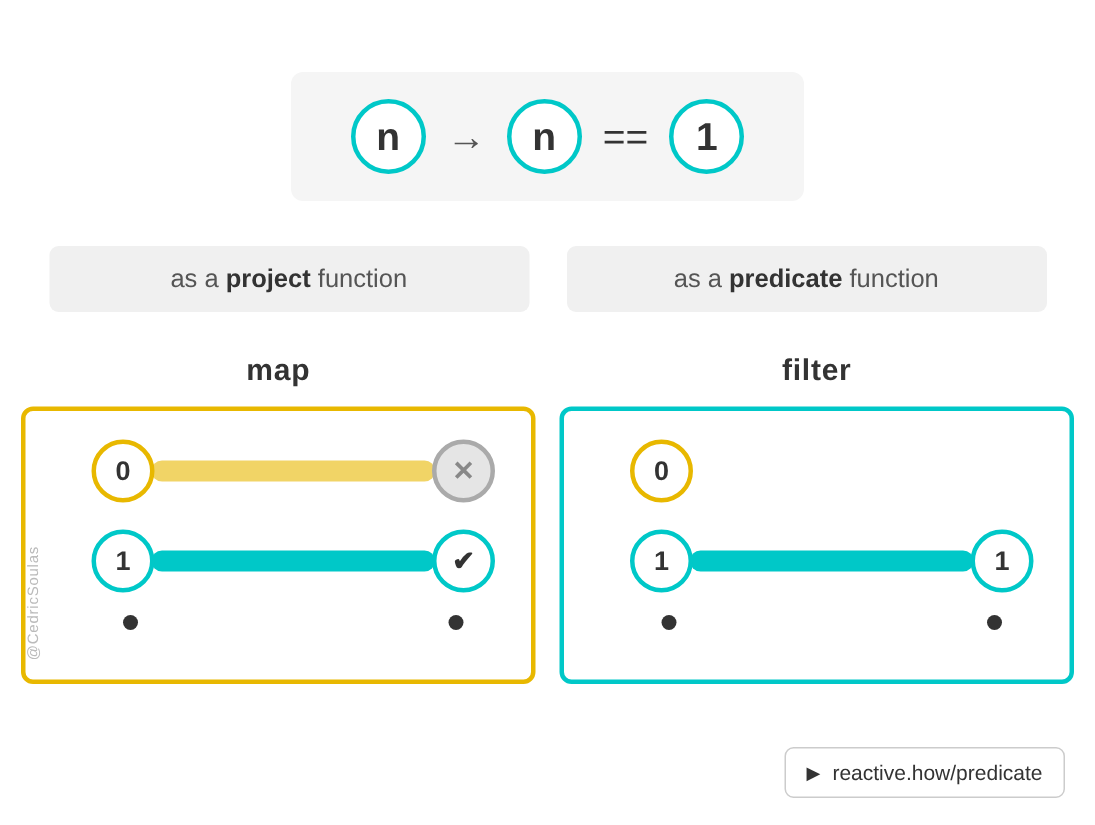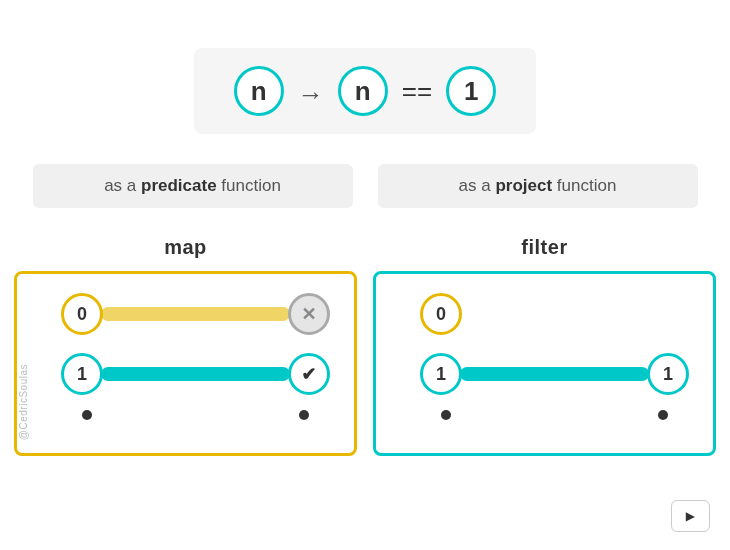--- a/index.html
+++ b/index.html
@@ -258,24 +258,24 @@
     </div>
     <span class="equals">==</span>
     <div class="circle-1">
       <span>1</span>
     </div>
   </div>
 </div>
 
 <div class="labels-row">
   <div class="label-box">
+    <span>as a </span><strong>project</strong><span> function</span>
+  </div>
+  <div class="label-box">
     <span>as a </span><strong>predicate</strong><span> function</span>
-  </div>
-  <div class="label-box">
-    <span>as a </span><strong>project</strong><span> function</span>
   </div>
 </div>
 
 <div class="diagrams-row">
 
   <div class="diagram-container">
     <div class="diagram-title">map</div>
     <div class="diagram-box map">
       <span class="watermark">@CedricSoulas</span>
 
@@ -339,13 +339,14 @@
         <div class="dot"></div>
         <div class="dot dot-right"></div>
       </div>
     </div>
   </div>
 
 </div>
 
 <div class="bottom-link-area">
   <span class="play-icon">▶</span>
+  <span>reactive.how/predicate</span>
 </div>
 
 </body></html>

